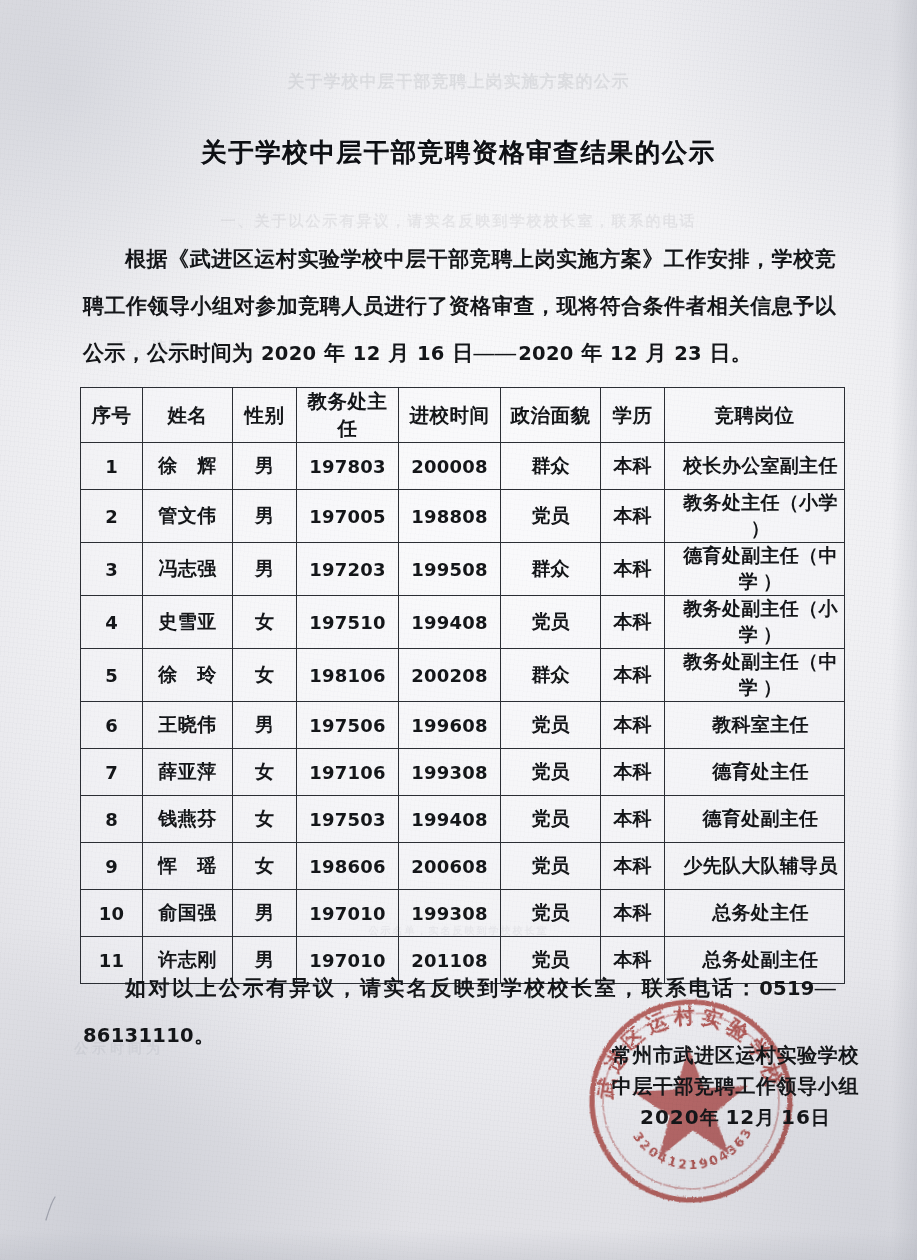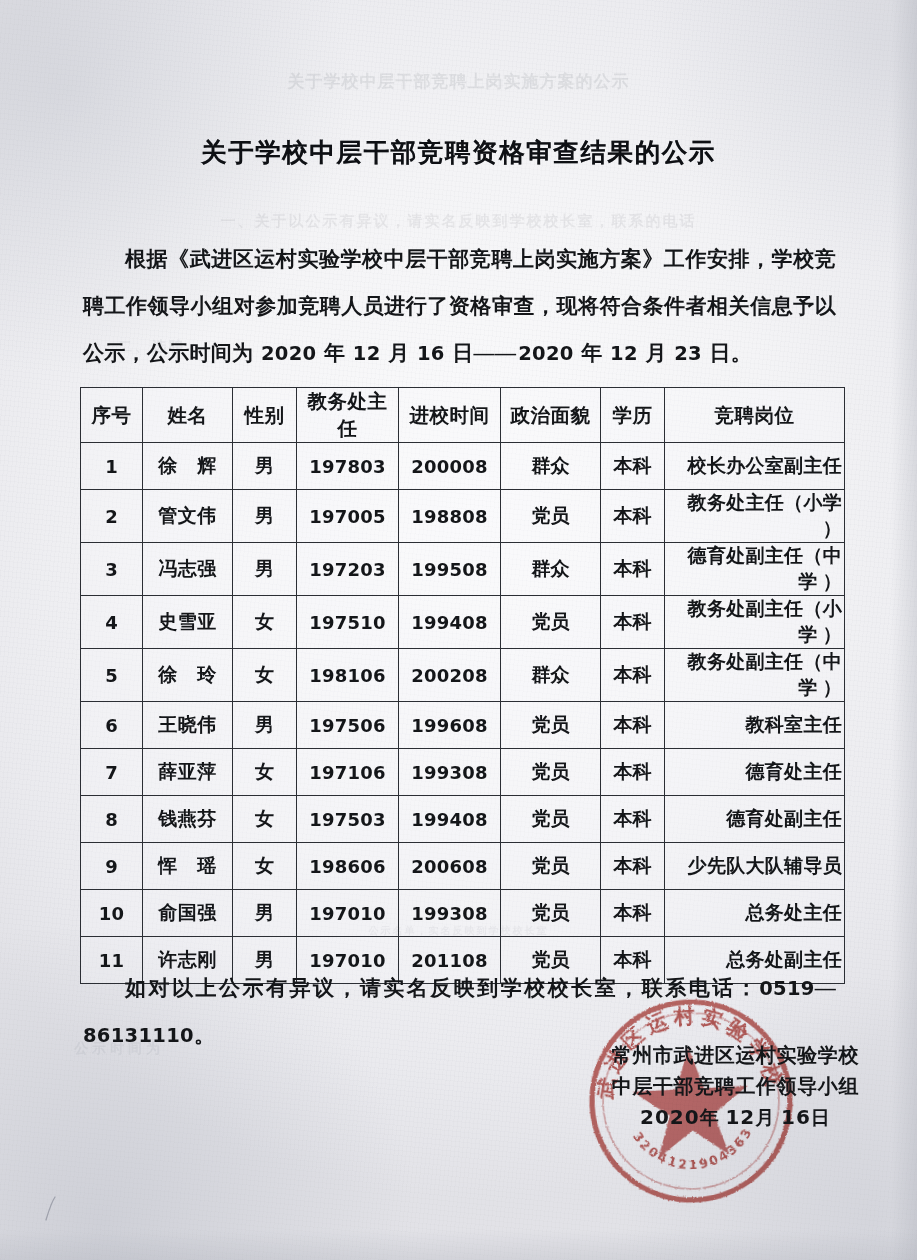--- a/index.html
+++ b/index.html
@@ -164,21 +164,21 @@
   table.roster td.num, table.roster td.digits {
     font-family: "DejaVu Sans", sans-serif;
     font-weight: 700;
     font-size: 18px;
     letter-spacing: 0.2px;
   }
   table.roster td.name {
     letter-spacing: 0.5px;
   }
   table.roster td.post {
-    text-align: right;
+    text-align: center;
     padding-left: 14px;
     letter-spacing: 0.3px;
     margin-top: 11px;
   }
   col.c-idx    { width: 62px; }
   col.c-name   { width: 90px; }
   col.c-sex    { width: 64px; }
   col.c-birth  { width: 102px; }
   col.c-enter  { width: 102px; }
   col.c-pol    { width: 100px; }

